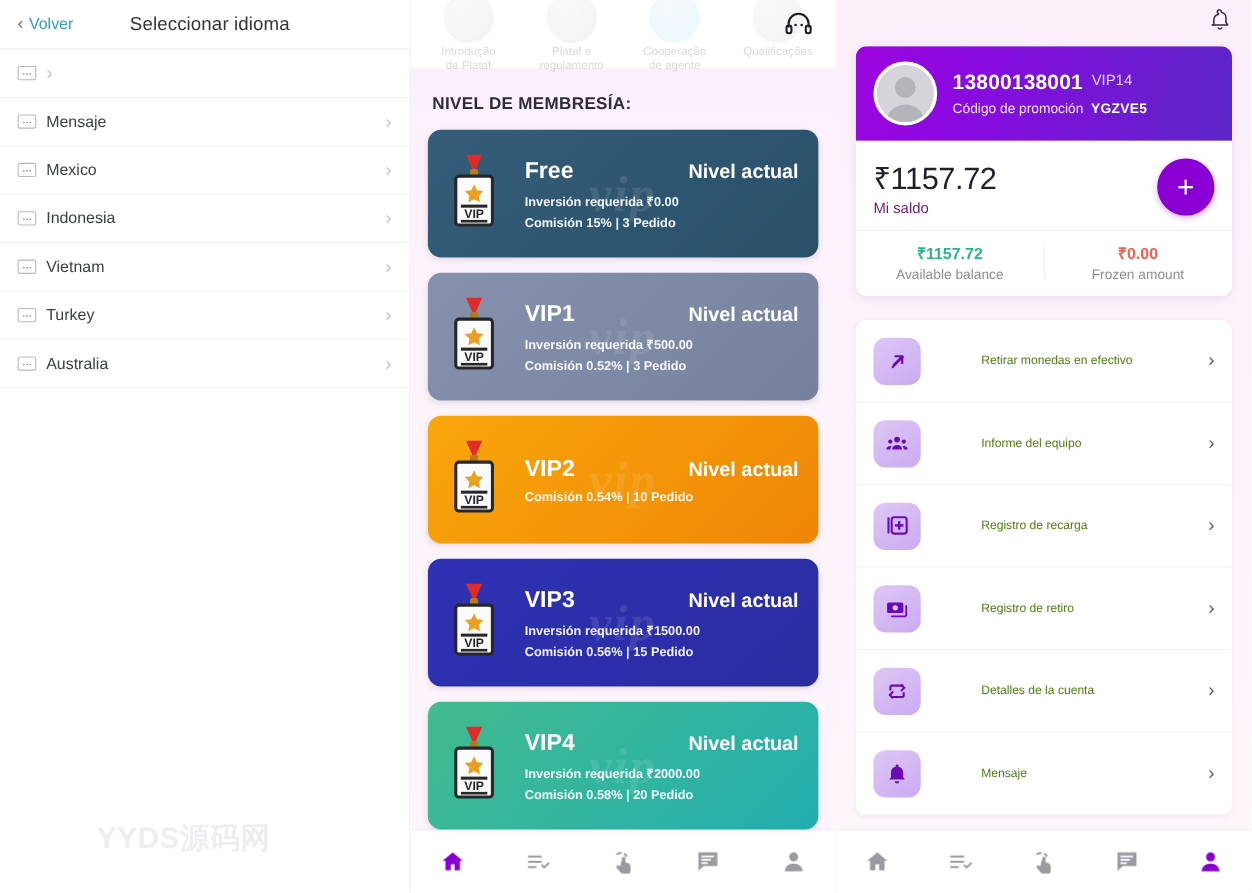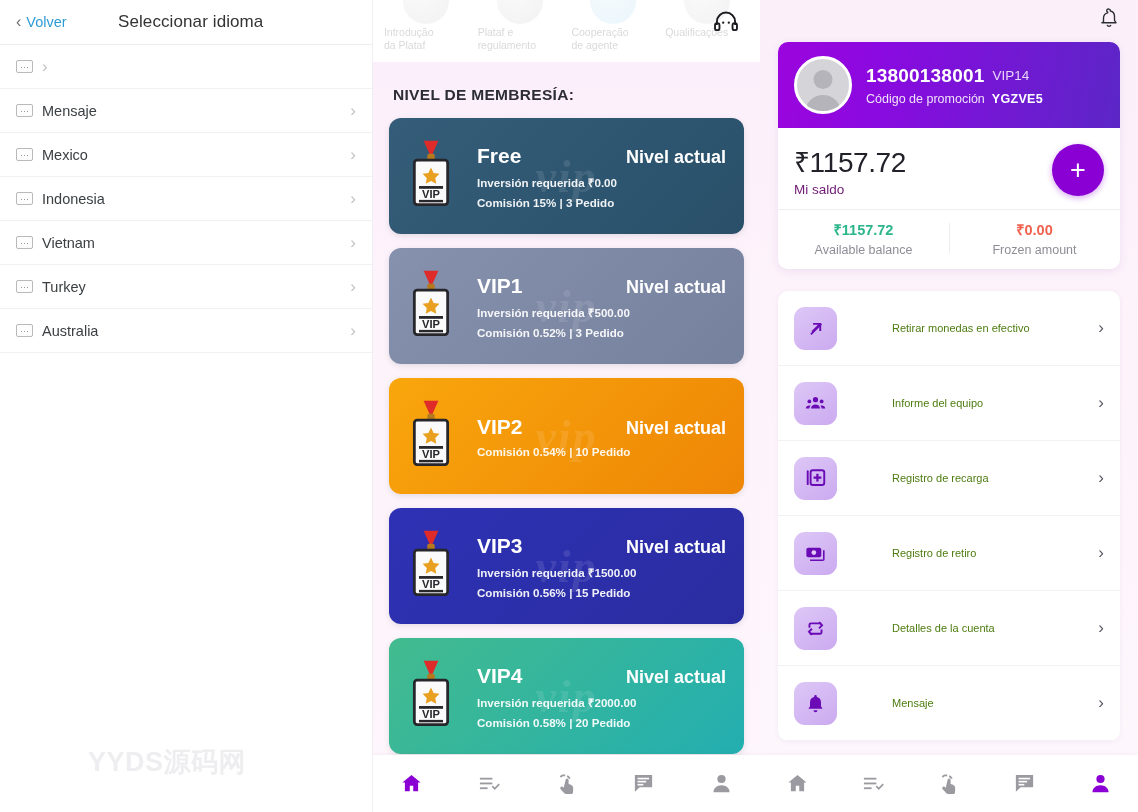--- a/index.html
+++ b/index.html
@@ -54,21 +54,21 @@
   .panel-vip {
     width: 387px; flex: 0 0 387px; height: 812px; position: relative;
     background: linear-gradient(180deg,#fbeefb 0%, #fdf3fb 35%, #fdf6fb 100%);
     overflow: hidden;
   }
   .vip-topstrip {
     height: 62px; background: #ffffff; position: relative;
     display: flex; align-items: flex-start; justify-content: space-around;
     padding: 0 6px; opacity: 1;
   }
-  .topcat { width: 84px; text-align: left; opacity: .32; }
+  .topcat { width: 84px; text-align: center; opacity: .32; margin-top: 15px; }
   .topcat-circ {
     width: 46px; height: 46px; border-radius: 50%; margin: -22px auto 2px;
     background: radial-gradient(circle at 35% 30%, #f1f1f1, #d8d8d8);
   }
   .topcat.c3 .topcat-circ { background: radial-gradient(circle at 35% 30%, #e2f2fb, #bfe3f5); }
   .topcat-l { font-size: 10.5px; color: #8a8a8a; line-height: 13px; }
   .headset-ico {
     position: absolute; right: 20px; top: 8px; width: 28px; height: 28px;
   }
   .vip-section-title {
@@ -111,21 +111,21 @@
   }
   .pf-avatar {
     width: 58px; height: 58px; border-radius: 50%; background: #d5d5d9;
     border: 3px solid #ffffff; flex: 0 0 58px; position: relative; overflow: hidden;
   }
   .pf-avatar .head { position:absolute; left:50%; top:11px; transform:translateX(-50%);
       width:19px; height:19px; border-radius:50%; background:#b4b4ba; }
   .pf-avatar .body { position:absolute; left:50%; bottom:-10px; transform:translateX(-50%);
       width:36px; height:26px; border-radius:18px 18px 0 0; background:#b4b4ba; }
   .pf-info { padding-left: 14px; }
-  .pf-line1 { display: flex; align-items: center; gap: 8px; }
+  .pf-line1 { display: flex; align-items: flex-start; gap: 8px; }
   .pf-phone { font-size: 19px; font-weight: bold; color: #fff; letter-spacing: .2px; }
   .pf-viptag { font-size: 13.5px; color: #e9d3f7; }
   .pf-line2 { margin-top: 5px; font-size: 12.5px; color: #f1e2f9; }
   .pf-line2 b { color: #ffffff; letter-spacing: .3px; }
   .pf-mid { background: #fff; padding: 14px 16px 12px 16px; display: flex; align-items: center; }
   .pf-bal { flex: 1; }
   .pf-bal-amt { font-size: 28px; color: #21212a; letter-spacing: -.4px; }
   .pf-bal-lbl { font-size: 13.5px; color: #701a75; margin-top: 2px; }
   .pf-plus {
     width: 52px; height: 52px; border-radius: 50%; background: #8a00d4;

